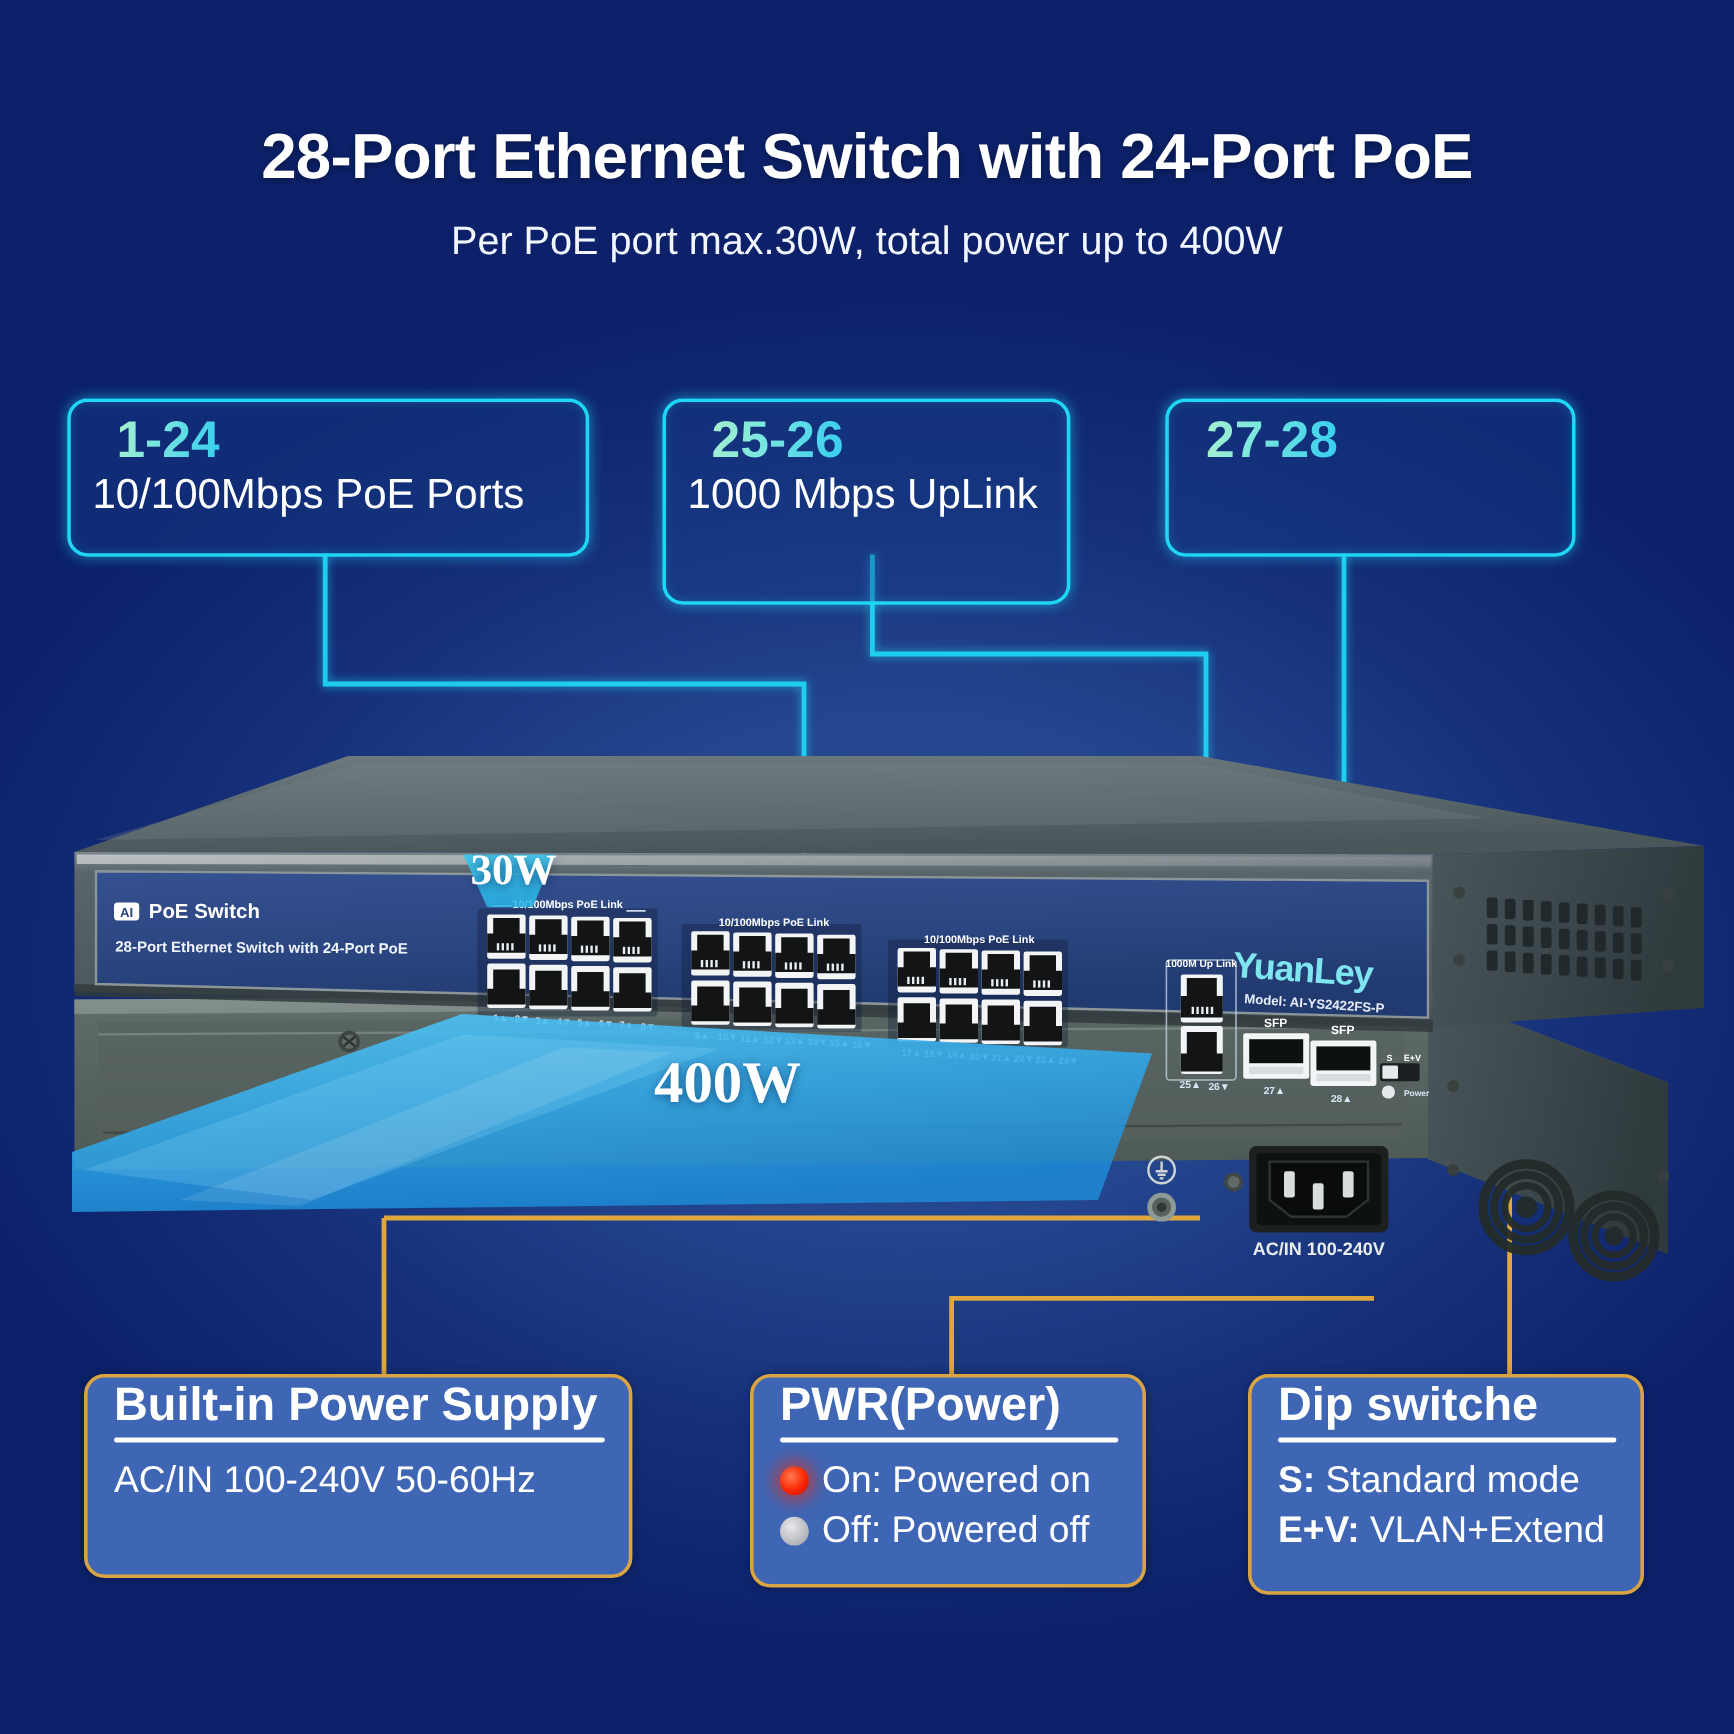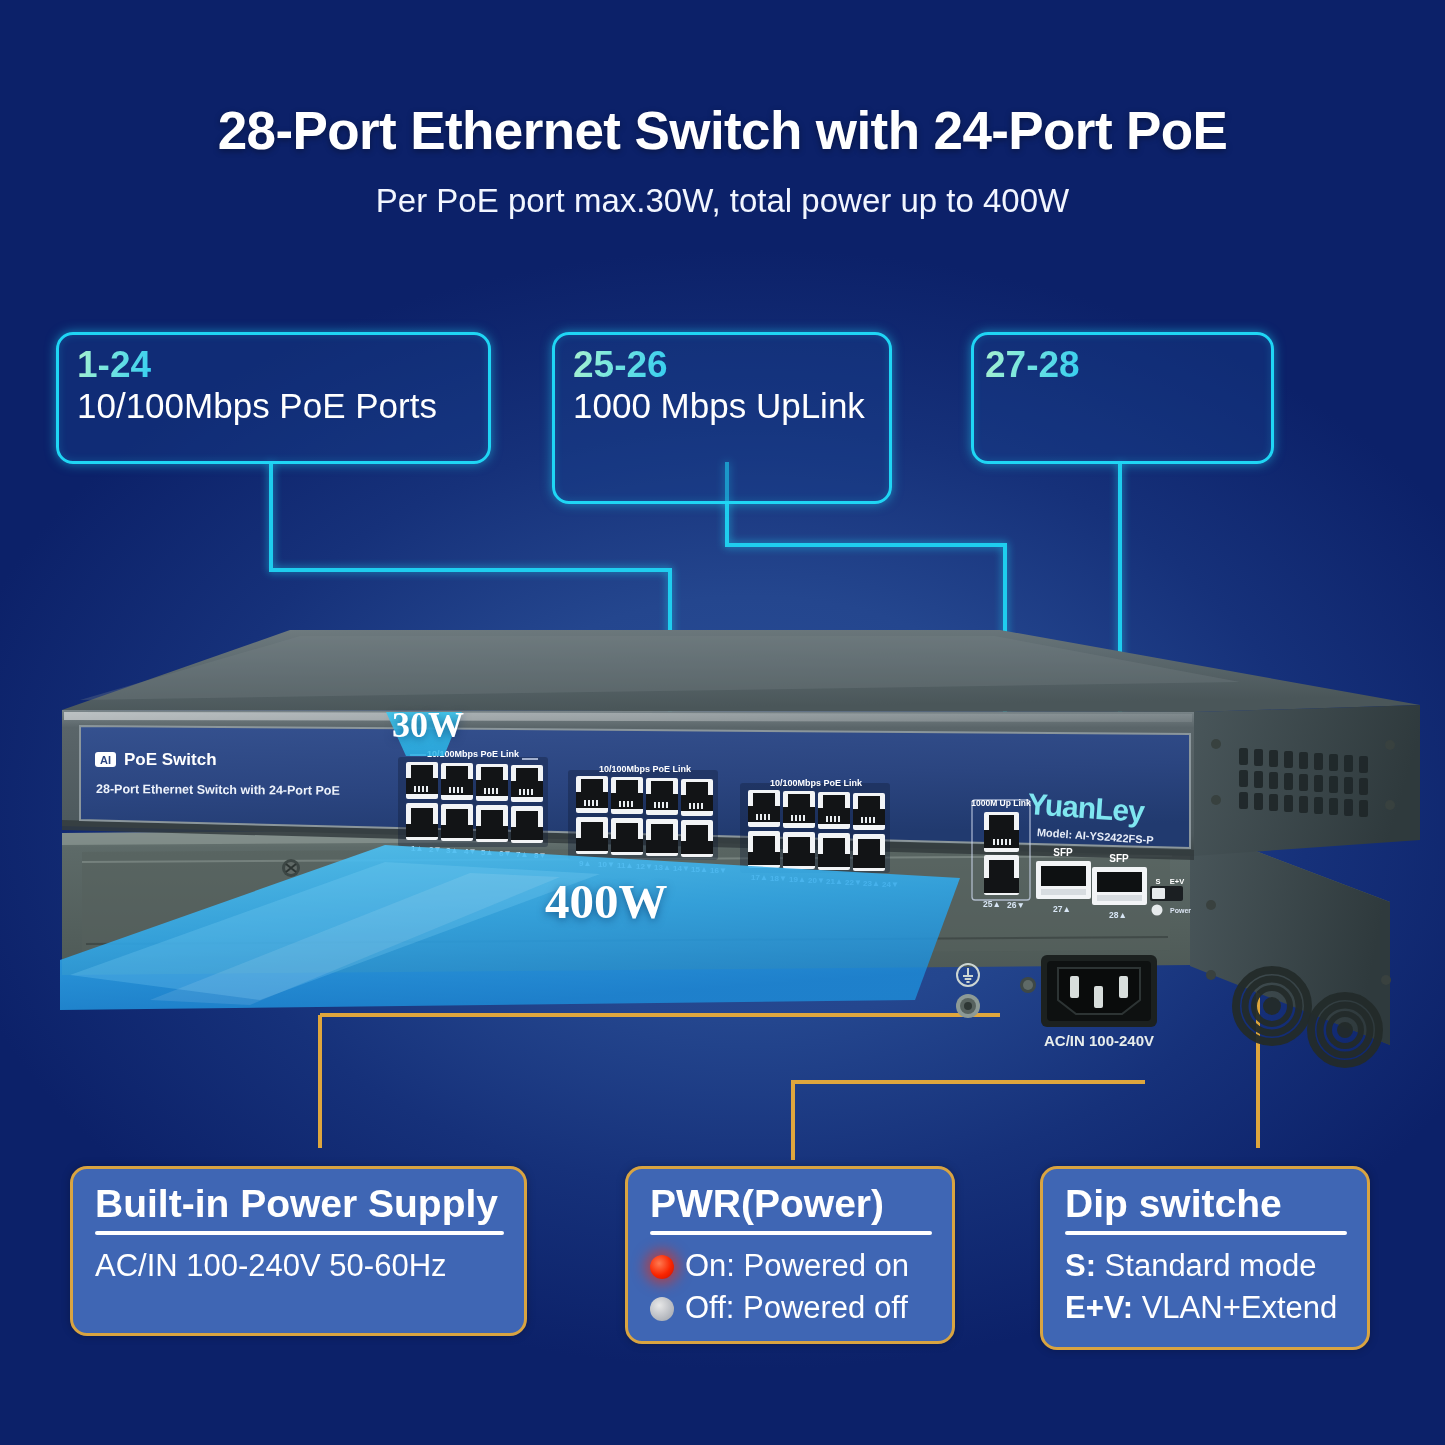--- a/index.html
+++ b/index.html
@@ -28,36 +28,36 @@
   }
 
   
   .ccard{
     position:absolute;border:3px solid #1fd6f5;border-radius:17px;
     background:rgba(24,62,140,0.38);
     box-shadow:0 0 11px rgba(31,214,245,.55),inset 0 0 9px rgba(31,214,245,.2);
     padding:11px 18px 13px 18px;box-sizing:border-box;
   }
   .ccard .big{
-    font-size:37px;font-weight:bold;line-height:1.0;
+    font-size:43px;font-weight:bold;line-height:1.0;
     background:linear-gradient(100deg,#a8f0d0 0%,#7ee8dd 35%,#35cdf0 100%);
     -webkit-background-clip:text;background-clip:text;color:transparent;
     display:inline-block;
+    margin-left:20px;
   }
   .ccard .sub{
     font-size:35px;color:#ffffff;font-weight:500;line-height:1.18;margin-top:2px;
     white-space:nowrap;
   }
 
   
   .gcard{
     position:absolute;border:3px solid #d9a441;border-radius:17px;
-    background:#3f66b4;box-sizing:border-box;padding:14px 20px 16px 22px;
+    background:#3f66b4;box-sizing:border-box;padding:2px 20px 16px 22px;
     box-shadow:0 0 8px rgba(0,0,0,.25);
-    margin-top:21px;
   }
   .gcard h3{
     margin:0 0 4px 0;font-size:39px;font-weight:bold;color:#fff;line-height:1.1;
   }
   .gcard .rule{height:4px;background:#ffffff;border-radius:2px;margin:5px 0 10px 0;}
   .gcard .line{font-size:31px;color:#ffffff;line-height:1.35;white-space:nowrap;}
   .gcard .line b{font-weight:bold;}
   .dot{
     display:inline-block;width:24px;height:24px;border-radius:50%;
     vertical-align:-3px;margin-right:11px;
@@ -577,21 +577,21 @@
   <div class="ccard" style="left:56px;top:332px;width:435px;height:132px;">
     <div class="big">1-24</div>
     <div class="sub">10/100Mbps PoE Ports</div>
   </div>
 
   <div class="ccard" style="left:552px;top:332px;width:340px;height:172px;">
     <div class="big">25-26</div>
     <div class="sub">1000 Mbps UpLink</div>
   </div>
 
-  <div class="ccard" style="left:971px;top:332px;width:303px;height:132px;padding-left:11px;">
+  <div class="ccard" style="left:971px;top:332px;width:342px;height:132px;padding-left:11px;">
     <div class="big">27-28</div>
   </div>
 
   <div class="gcard" style="left:70px;top:1145px;width:457px;height:170px;">
     <h3>Built-in Power Supply</h3>
     <div class="rule"></div>
     <div class="line">
       <span>AC/IN 100-240V 50-60Hz</span>
     </div>
   </div>

